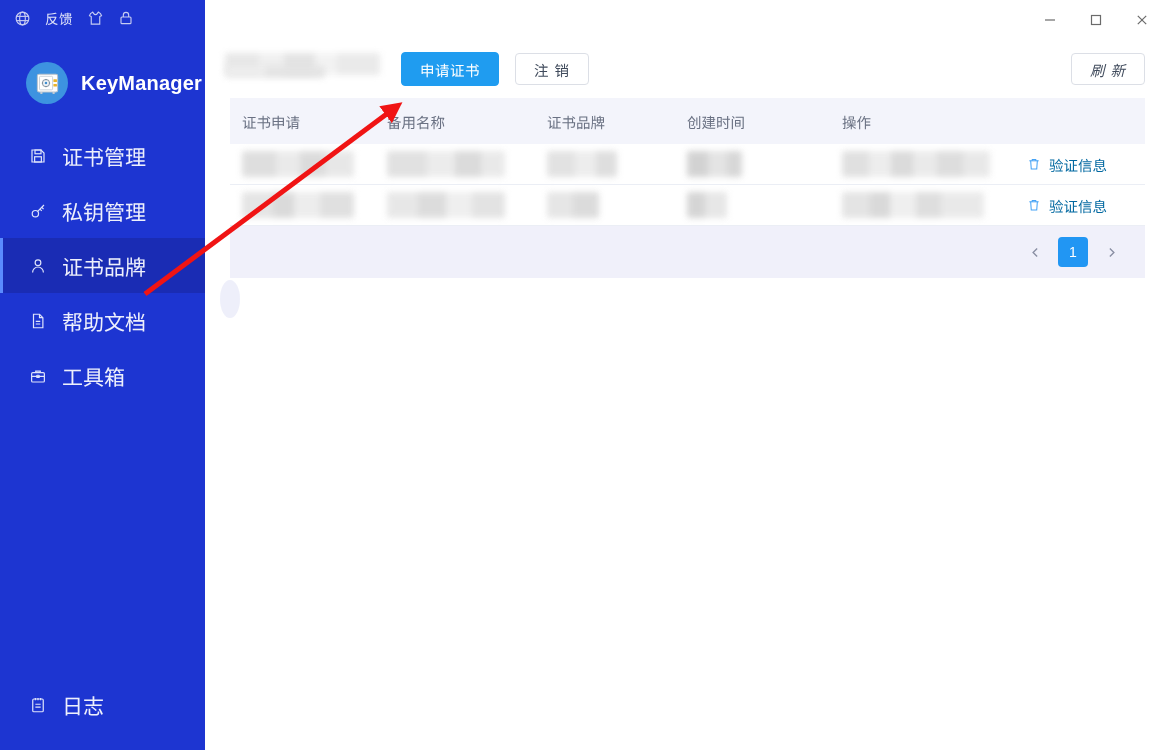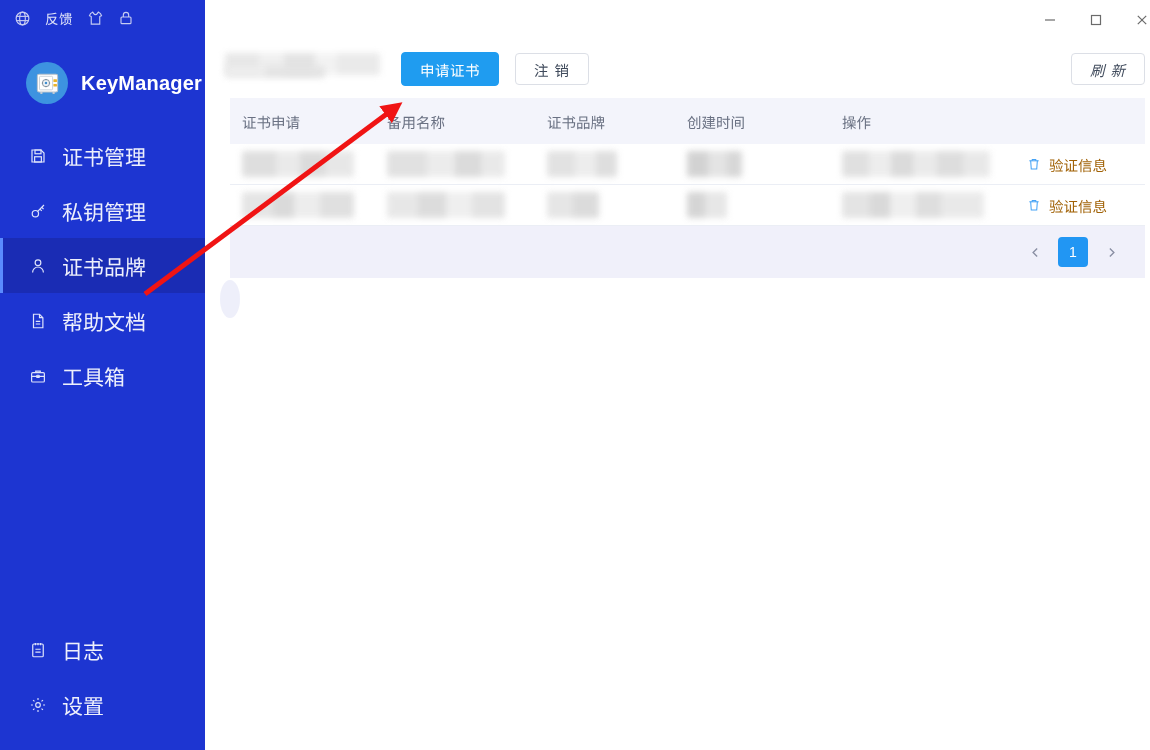--- a/index.html
+++ b/index.html
@@ -225,21 +225,21 @@
   .bc-f { width: 52px;  background: linear-gradient(90deg,#e4e4e4 0 50%,#d9d9d9 50% 100%); }
   .bc-g { width: 55px;  background: linear-gradient(90deg,#cfcfcf 0 38%,#e2e2e2 38% 72%,#d4d4d4 72% 100%); }
   .bc-h { width: 40px;  background: linear-gradient(90deg,#d2d2d2 0 45%,#e5e5e5 45% 100%); }
   .bc-i { width: 148px; background: linear-gradient(90deg,#dedede 0 18%,#ececec 18% 33%,#d8d8d8 33% 48%,#e9e9e9 48% 64%,#dbdbdb 64% 82%,#e7e7e7 82% 100%); }
   .bc-j { width: 142px; background: linear-gradient(90deg,#e2e2e2 0 20%,#d6d6d6 20% 34%,#eeeeee 34% 52%,#dcdcdc 52% 70%,#e8e8e8 70% 100%); }
 
   .action-cell {
     display: flex;
     align-items: center;
     gap: 8px;
-    color: #a16207;
+    color: #0369a1;
     font-size: 14.5px;
     cursor: pointer;
     padding-left: 12px;
   }
   .action-cell .trash { color: #46a3f5; display: inline-flex; }
 
   .pager {
     height: 52px;
     background: #f0f0fa;
     display: flex;
@@ -391,29 +391,20 @@
         <span class="nav-ico">
           <svg width="18" height="18" viewBox="0 0 24 24" fill="none" stroke="currentColor" stroke-width="1.6">
             <rect x="5" y="4" width="14" height="17" rx="1.5"></rect>
             <path d="M8.5 2.8 v3 M12 2.8 v3 M15.5 2.8 v3"></path>
             <path d="M8.5 11 h7 M8.5 14.8 h7"></path>
           </svg>
         </span>
         <span>日志</span>
       </div>
 
-      <div class="nav-item">
-        <span class="nav-ico">
-          <svg width="18" height="18" viewBox="0 0 24 24" fill="none" stroke="currentColor" stroke-width="1.5">
-            <circle cx="12" cy="12" r="3.1"></circle>
-            <path d="M12 2.6 v2.6 M12 18.8 v2.6 M21.4 12 h-2.6 M5.2 12 H2.6 M18.6 5.4 l-1.9 1.9 M7.3 16.7 l-1.9 1.9 M18.6 18.6 l-1.9-1.9 M7.3 7.3 L5.4 5.4"></path>
-          </svg>
-        </span>
-        <span>设置</span>
-      </div>
 
     </div>
   </aside>
 
   <section class="main">
 
     <div class="titlebar">
       <div class="win-btn">
         <svg width="14" height="14" viewBox="0 0 14 14" stroke="currentColor" stroke-width="1.2">
           <line x1="2" y1="7" x2="12" y2="7"></line>

